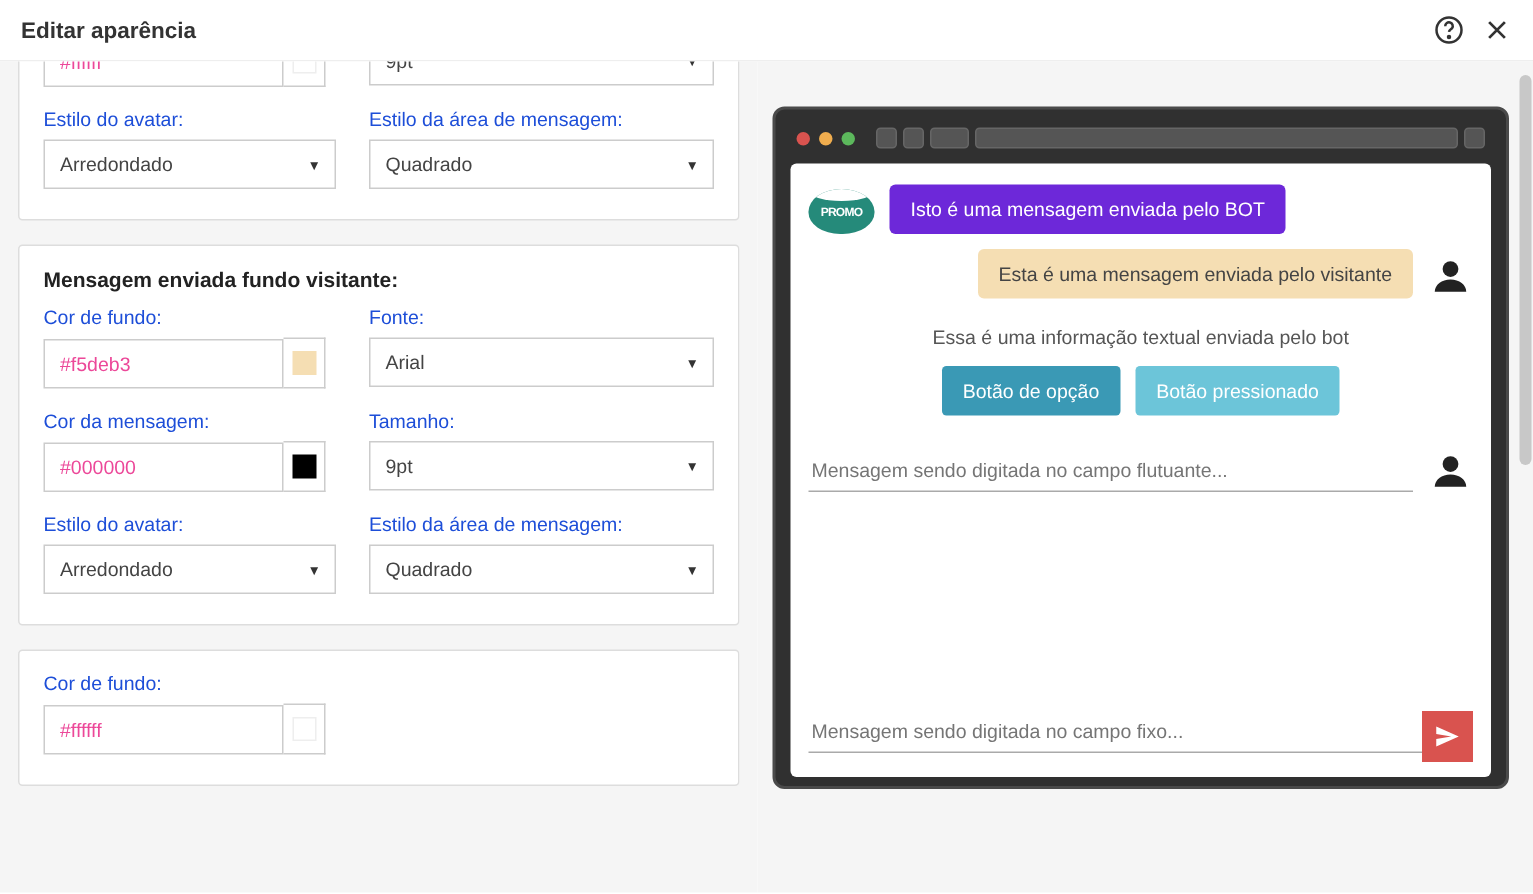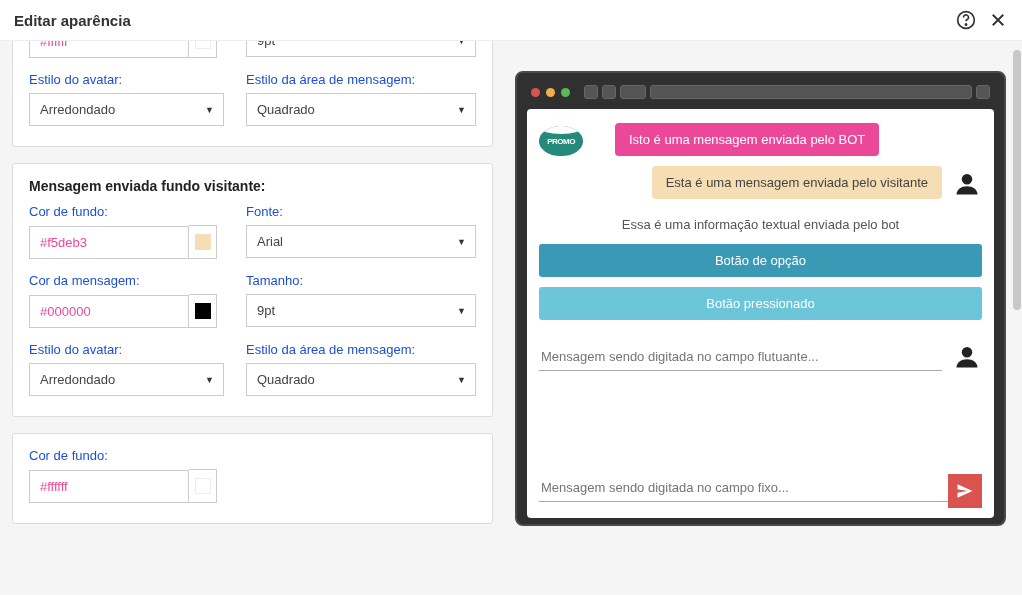--- a/index.html
+++ b/index.html
@@ -35,24 +35,24 @@
 .bar-seg { background:#555; border:1px solid #666; border-radius:3px; height:14px;}
 .nav-back{width:14px;} .nav-fwd{width:14px;} .url-short{width:26px;} .url-bar{flex:1;} .url-end{width:14px;}
 .chat-body { background: #fff; border-radius: 4px; height: calc(100% - 22px); padding: 14px 12px 10px 12px; position: relative; display:flex; flex-direction:column; }
 .msg-row { display: flex; align-items: flex-end; gap: 10px; margin-bottom: 10px; }
 .msg-row.right { justify-content: flex-end; }
 .avatar-bot { width: 44px; height: 30px; background: #258a7a; border-radius: 50% 50% 48% 48%; color: #fff; font-size: 9px; font-weight: bold; display: flex; align-items: center; justify-content: center; position:relative; overflow:hidden;}
 .avatar-bot::before{content:"";position:absolute;top:-6px;left:0;right:0;height:14px;background:#fff;border-radius:0 0 60% 60%;}
 .avatar-bot span{position:relative;z-index:1;font-size:8px;letter-spacing:-0.5px;}
 .avatar-user { width: 30px; height: 30px; display:flex;align-items:center;justify-content:center;}
 .bubble { padding: 9px 14px; border-radius: 4px; font-size: 13px; color: #fff; }
-.bubble.bot { background: #ec4899; margin-left: 22px; }
+.bubble.bot { background: #6d28d9; }
 .bubble.visitor { background: #f5deb3; color: #444; }
 .info-text { text-align: center; font-size: 13px; color: #555; margin: 8px 0 12px 0; }
-.btn-row { display: flex; justify-content: center; gap: 10px; margin-bottom: 18px; flex-direction: column; }
+.btn-row { display: flex; justify-content: center; gap: 10px; margin-bottom: 18px; }
 .opt-btn { padding: 9px 14px; border-radius: 3px; font-size: 13px; color: #fff; cursor: pointer; border:none;}
 .opt-btn.primary { background: #3a99b5; }
 .opt-btn.pressed { background: #6cc5d9; }
 .float-input-row { display: flex; align-items: center; gap: 10px; margin-top: 4px; }
 .float-input { flex:1; border: none; border-bottom: 1px solid #aaa; padding: 6px 2px; font-size: 13px; color: #888; outline:none; }
 .spacer{flex:1;}
 .fixed-input-row { display: flex; align-items: flex-start; gap: 0; }
 .fixed-input { flex:1; border: none; border-bottom: 1px solid #aaa; padding: 6px 2px; font-size: 13px; color: #888; outline:none;}
 .send-btn { width: 34px; height: 34px; background: #d9534f; display: flex; align-items: center; justify-content: center; cursor: pointer; }
 .scrollbar-thumb { position: absolute; right:1px; top:50px; width:8px; height:260px; background:#c8c8c8; border-radius:4px;}

